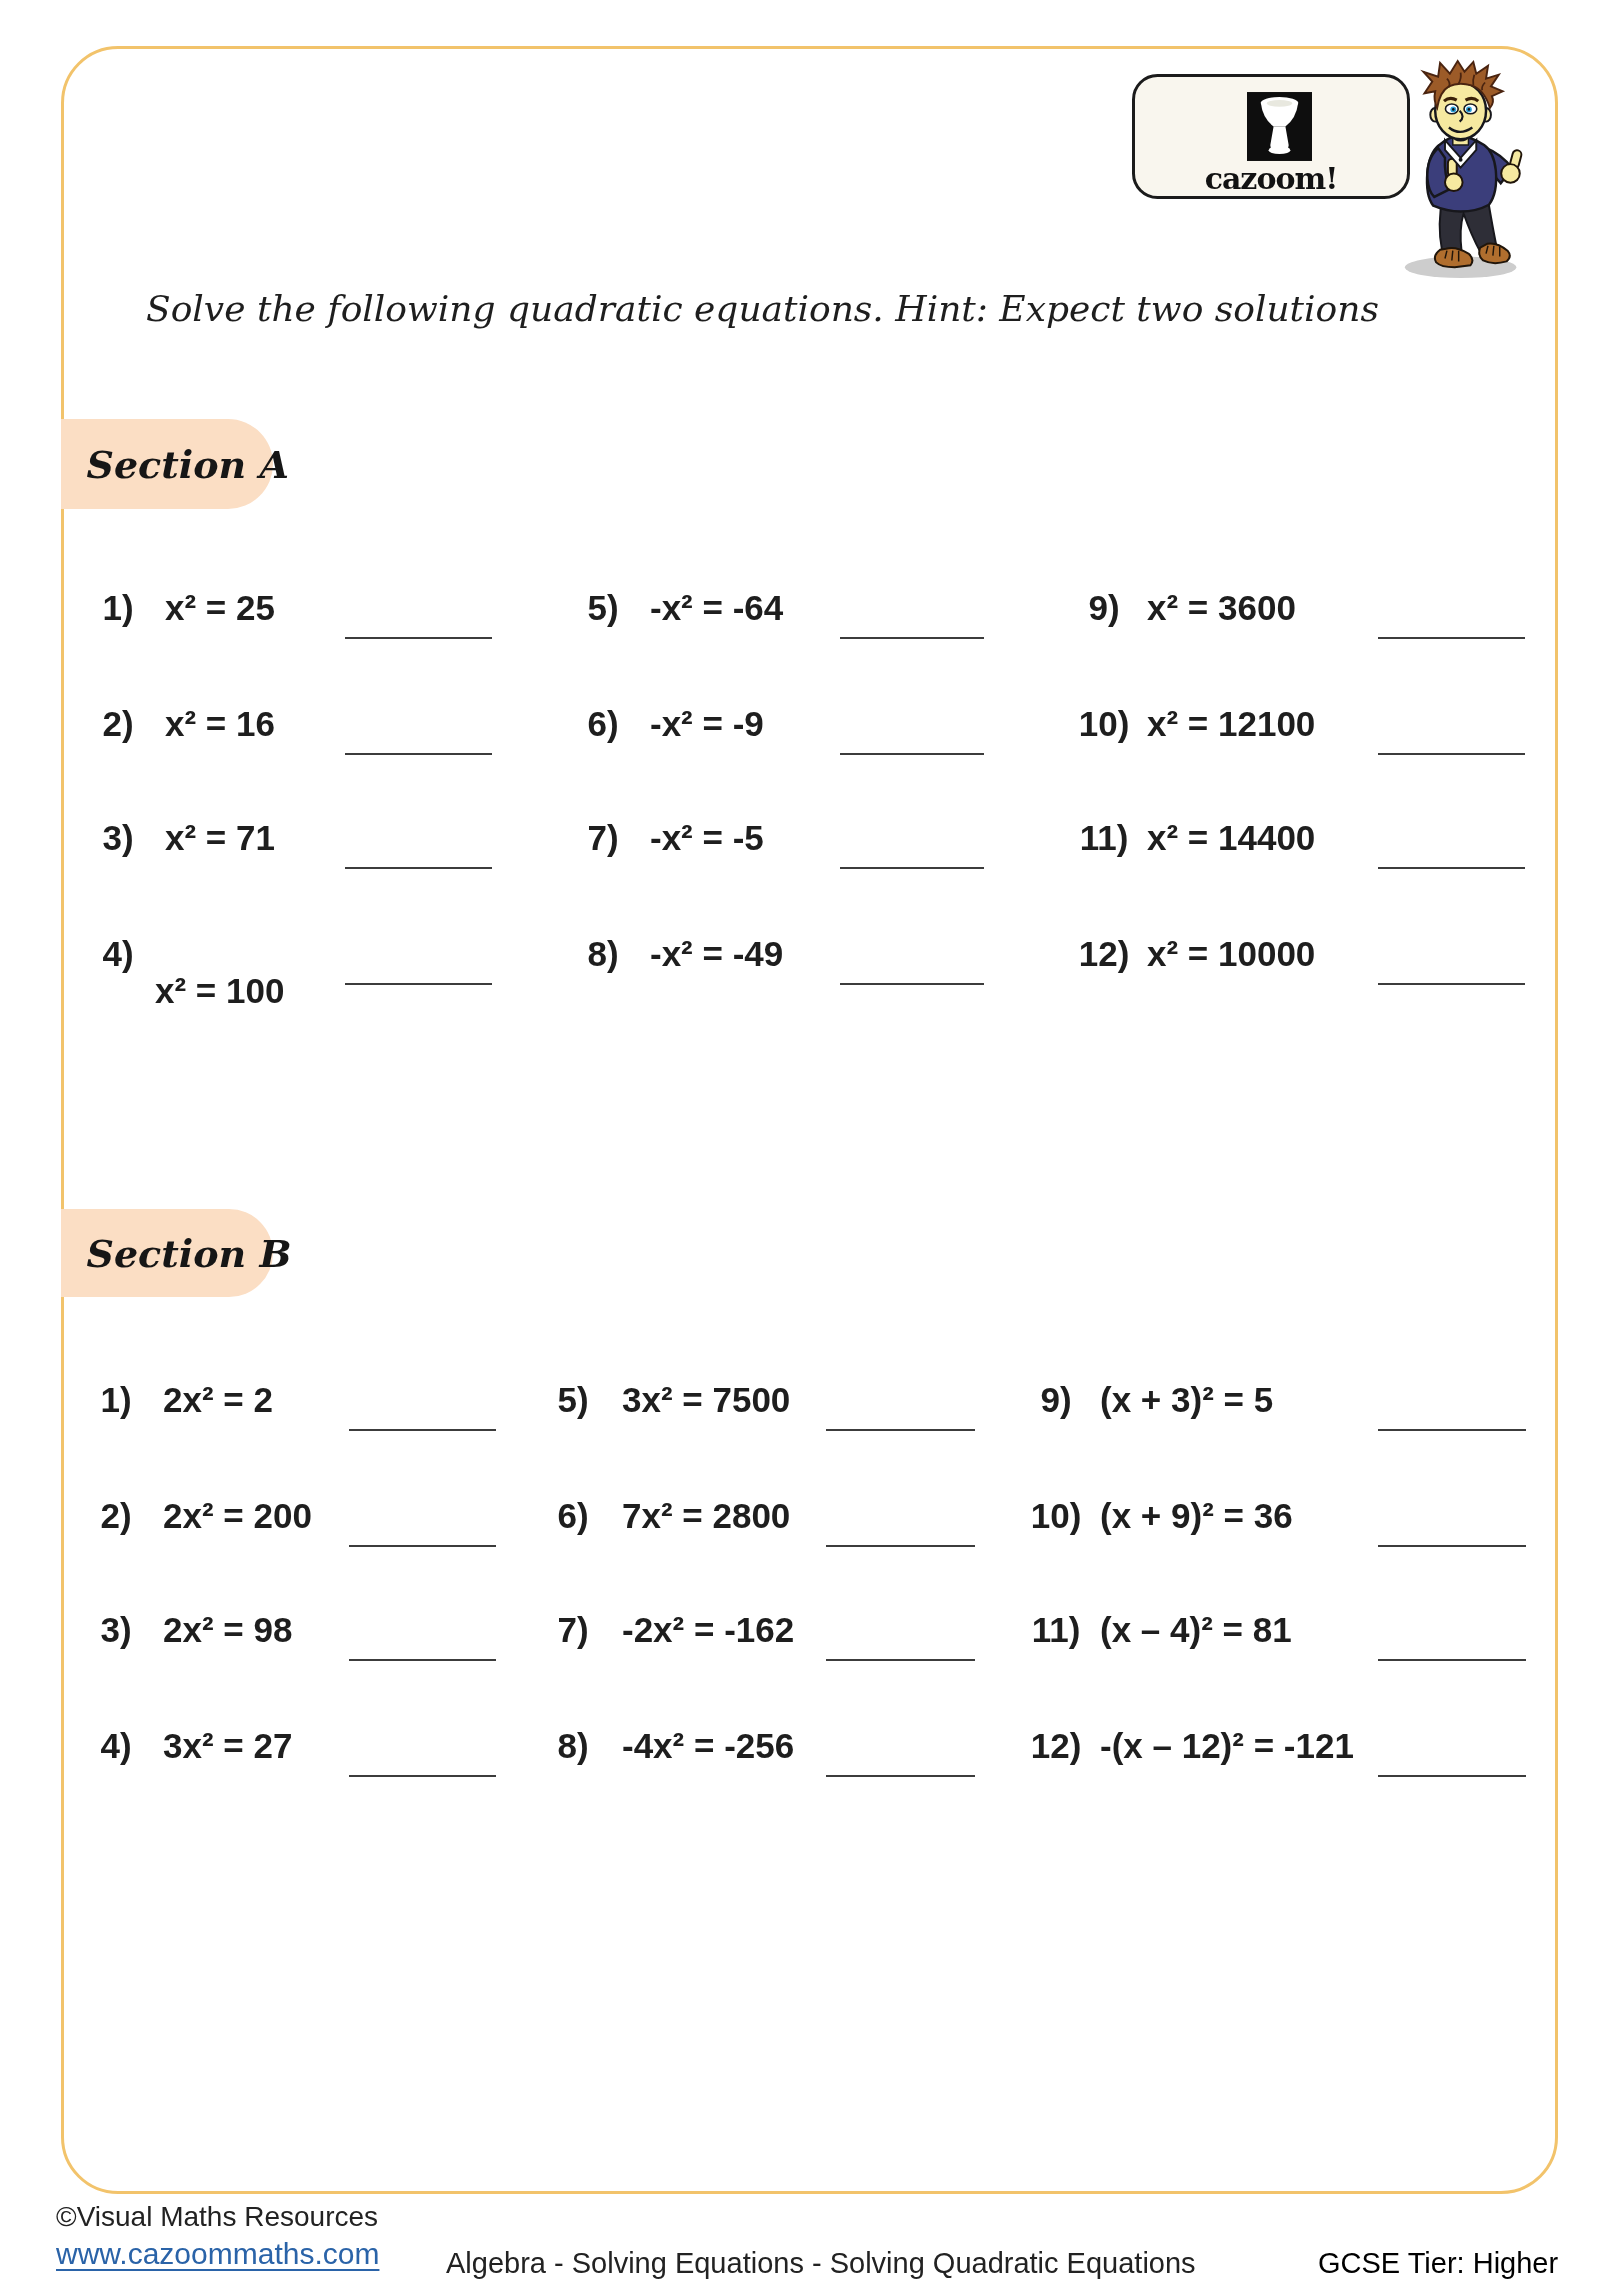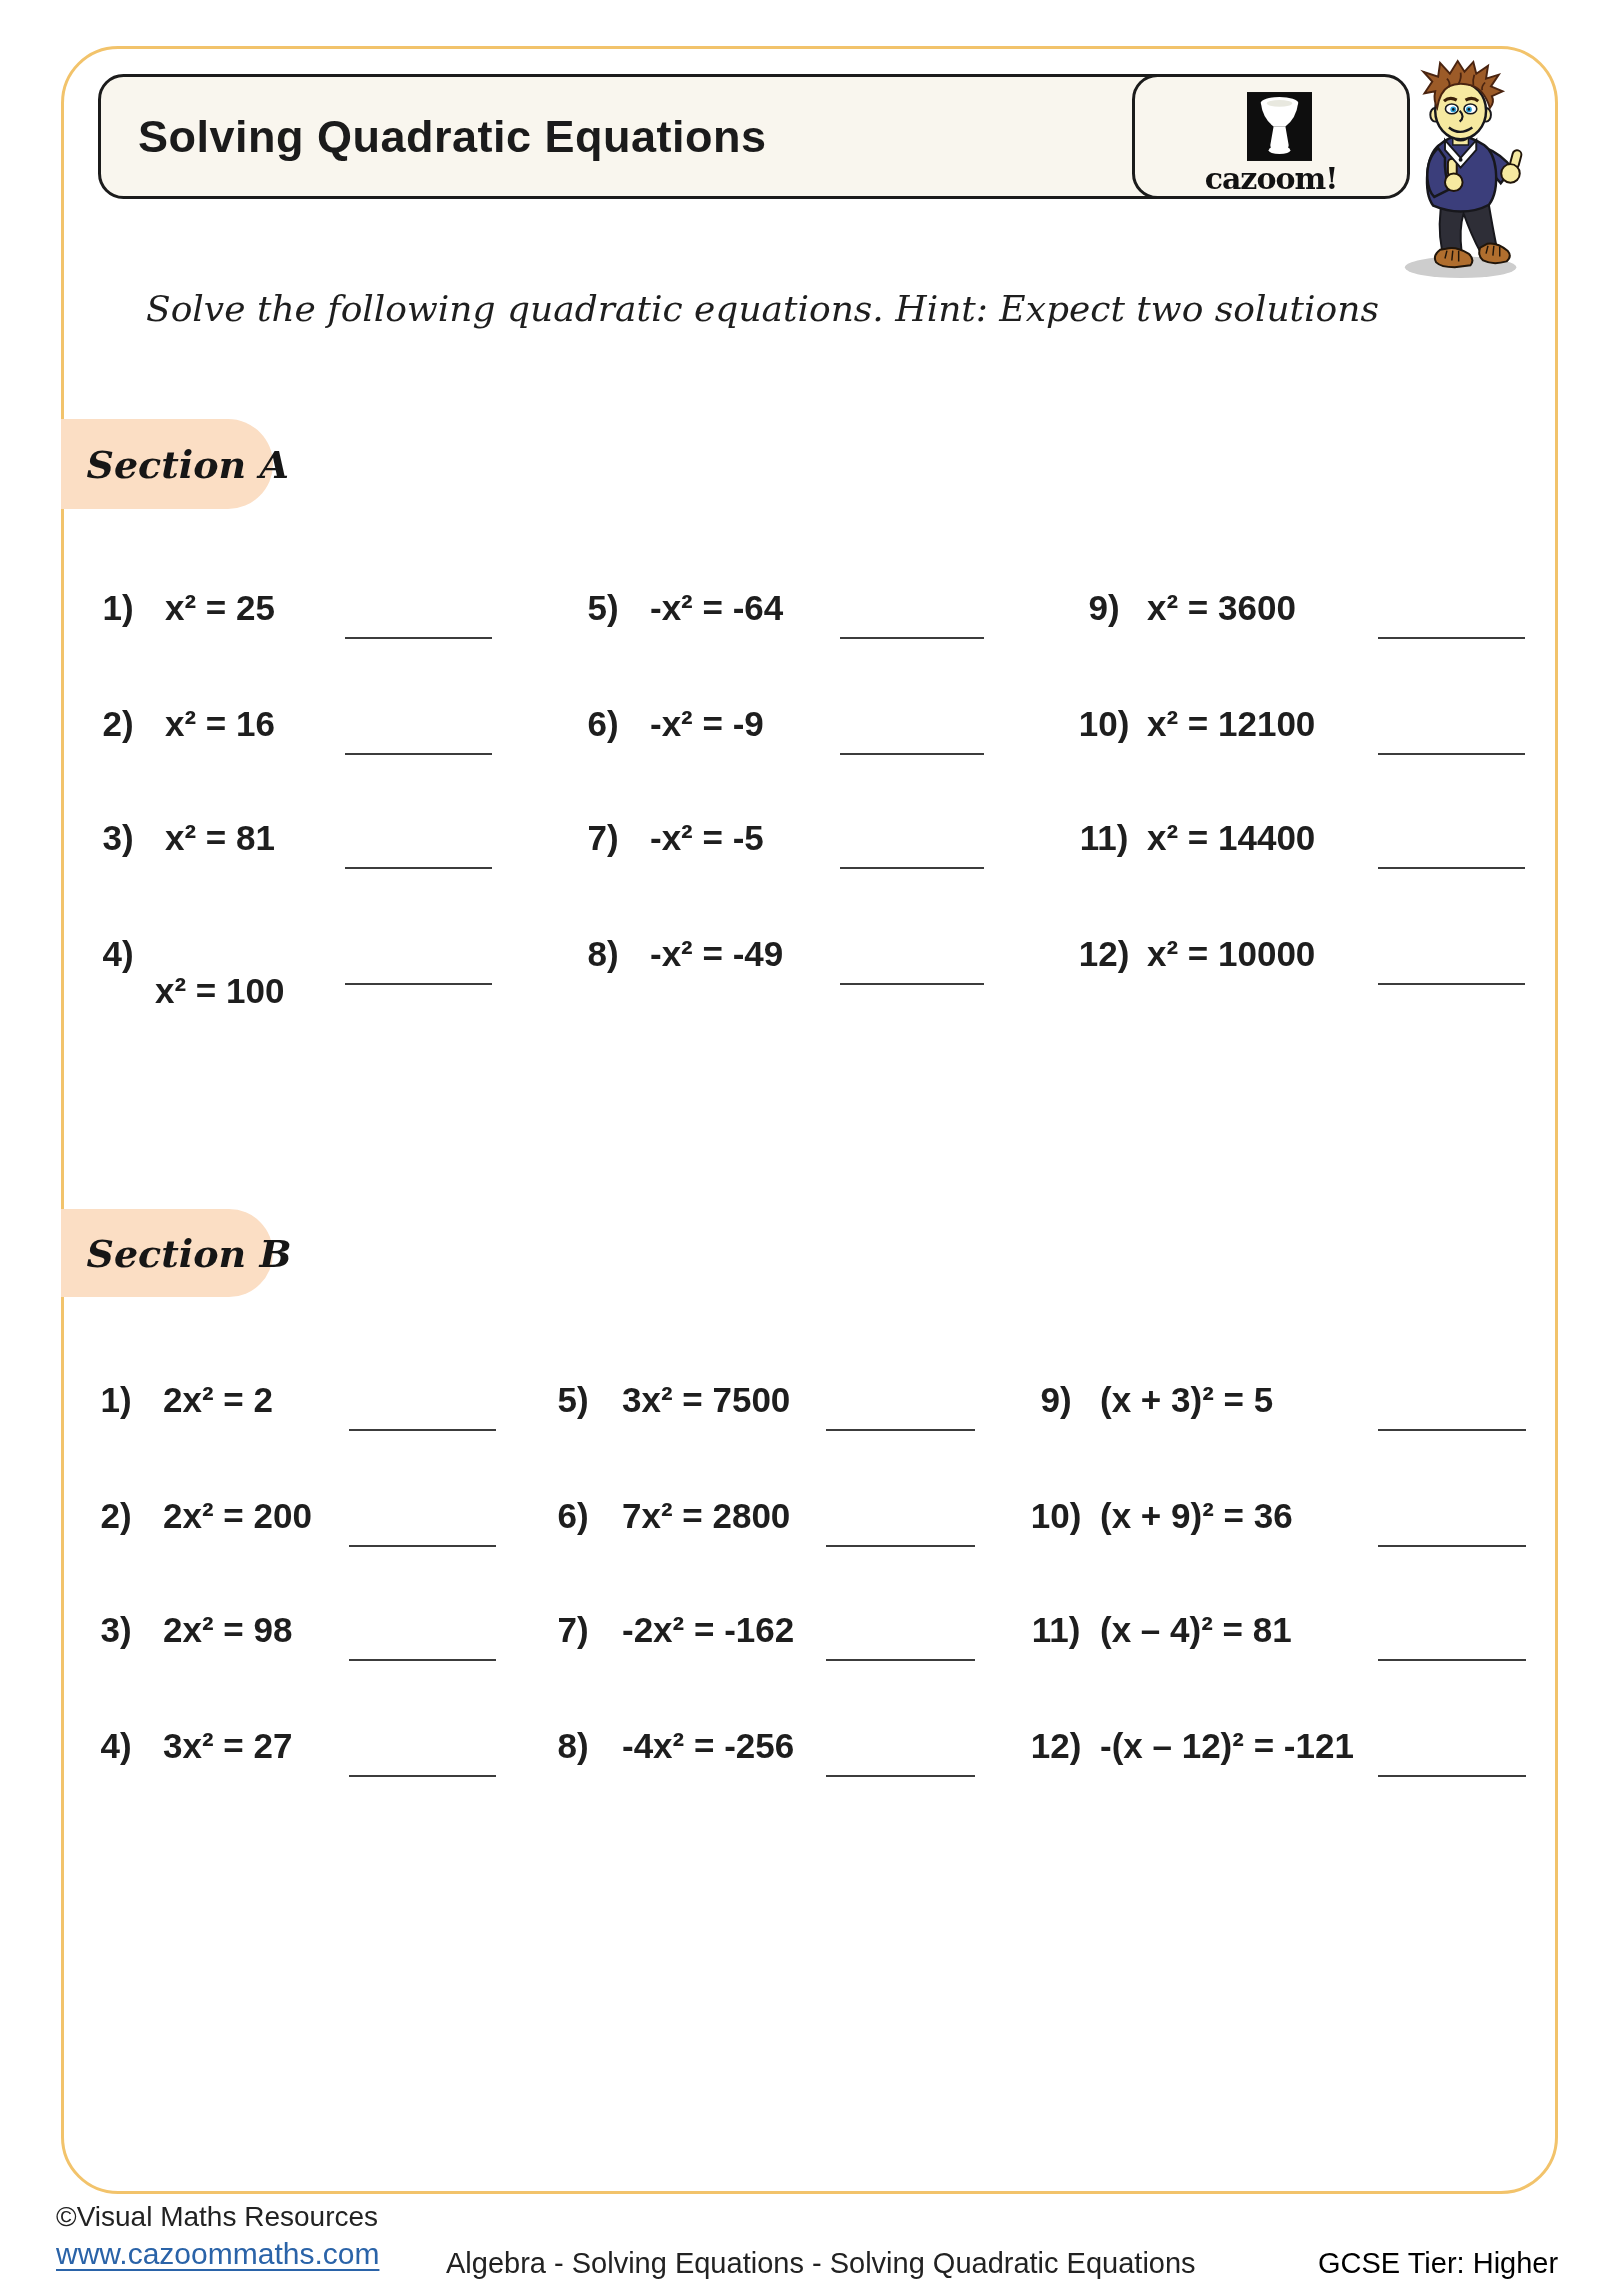--- a/index.html
+++ b/index.html
@@ -65,23 +65,20 @@
   .footer-crumb{position:absolute;left:446px;top:2247px;font-size:29px;color:#222;}
   .footer-tier{position:absolute;left:1318px;top:2247px;font-size:29px;color:#000000;}
 </style>
 </head>
 <body>
 
 <div class="page" style="--border: #F2C36B; --panel: #F9F6EE; --panel-border: #1B1B1B; --badge: #FBDEC4; --ink: #1E1E1E; --link: #2A63A8; --line: #3C3C3C;">
 
   <div class="page-border"></div>
 
-  <div class="title-panel">
-    <h1 class="title">Solving Quadratic Equations</h1>
-  </div>
 
   <div class="logo-box">
     <svg class="logo-drum" viewBox="0 0 66 70">
       <rect width="66" height="70" fill="#0E0E0E"></rect>
       <path d="M14 11 Q16 27 27 35 L39 35 Q50 27 52 11 Z" fill="#FFFFFF"></path>
       <path d="M27 35 L24 52 Q22 60 33 60 Q44 60 42 52 L39 35 Z" fill="#FFFFFF"></path>
       <ellipse cx="33" cy="59" rx="11" ry="4" fill="#FFFFFF"></ellipse>
       <ellipse cx="33" cy="11" rx="19" ry="6" fill="#FFFFFF"></ellipse>
       <ellipse cx="33" cy="11.5" rx="13" ry="3.5" fill="#E8E8DF"></ellipse>
     </svg>
@@ -139,21 +136,21 @@
         <span class="peq" style="left: 165px; top: 586px;">x² = 25</span>
         <span class="answer-line" style="left: 345px; top: 637px; width: 147px;"></span>
       </div>
       <div class="problem">
         <span class="pnum" style="left: 59px; top: 702px;">2)</span>
         <span class="peq" style="left: 165px; top: 702px;">x² = 16</span>
         <span class="answer-line" style="left: 345px; top: 753px; width: 147px;"></span>
       </div>
       <div class="problem">
         <span class="pnum" style="left: 59px; top: 816px;">3)</span>
-        <span class="peq" style="left: 165px; top: 816px;">x² = 81</span>
+        <span class="peq" style="left: 165px; top: 816px;">x² = 71</span>
         <span class="answer-line" style="left: 345px; top: 867px; width: 147px;"></span>
       </div>
       <div class="problem">
         <span class="pnum" style="left: 59px; top: 932px;">4)</span>
         <span class="peq" style="left: 155px; top: 932px; margin-top: 37px;">x² = 100</span>
         <span class="answer-line" style="left: 345px; top: 983px; width: 147px;"></span>
       </div>
       <div class="problem">
         <span class="pnum" style="left: 544px; top: 586px;">5)</span>
         <span class="peq" style="left: 650px; top: 586px;">-x² = -64</span>

